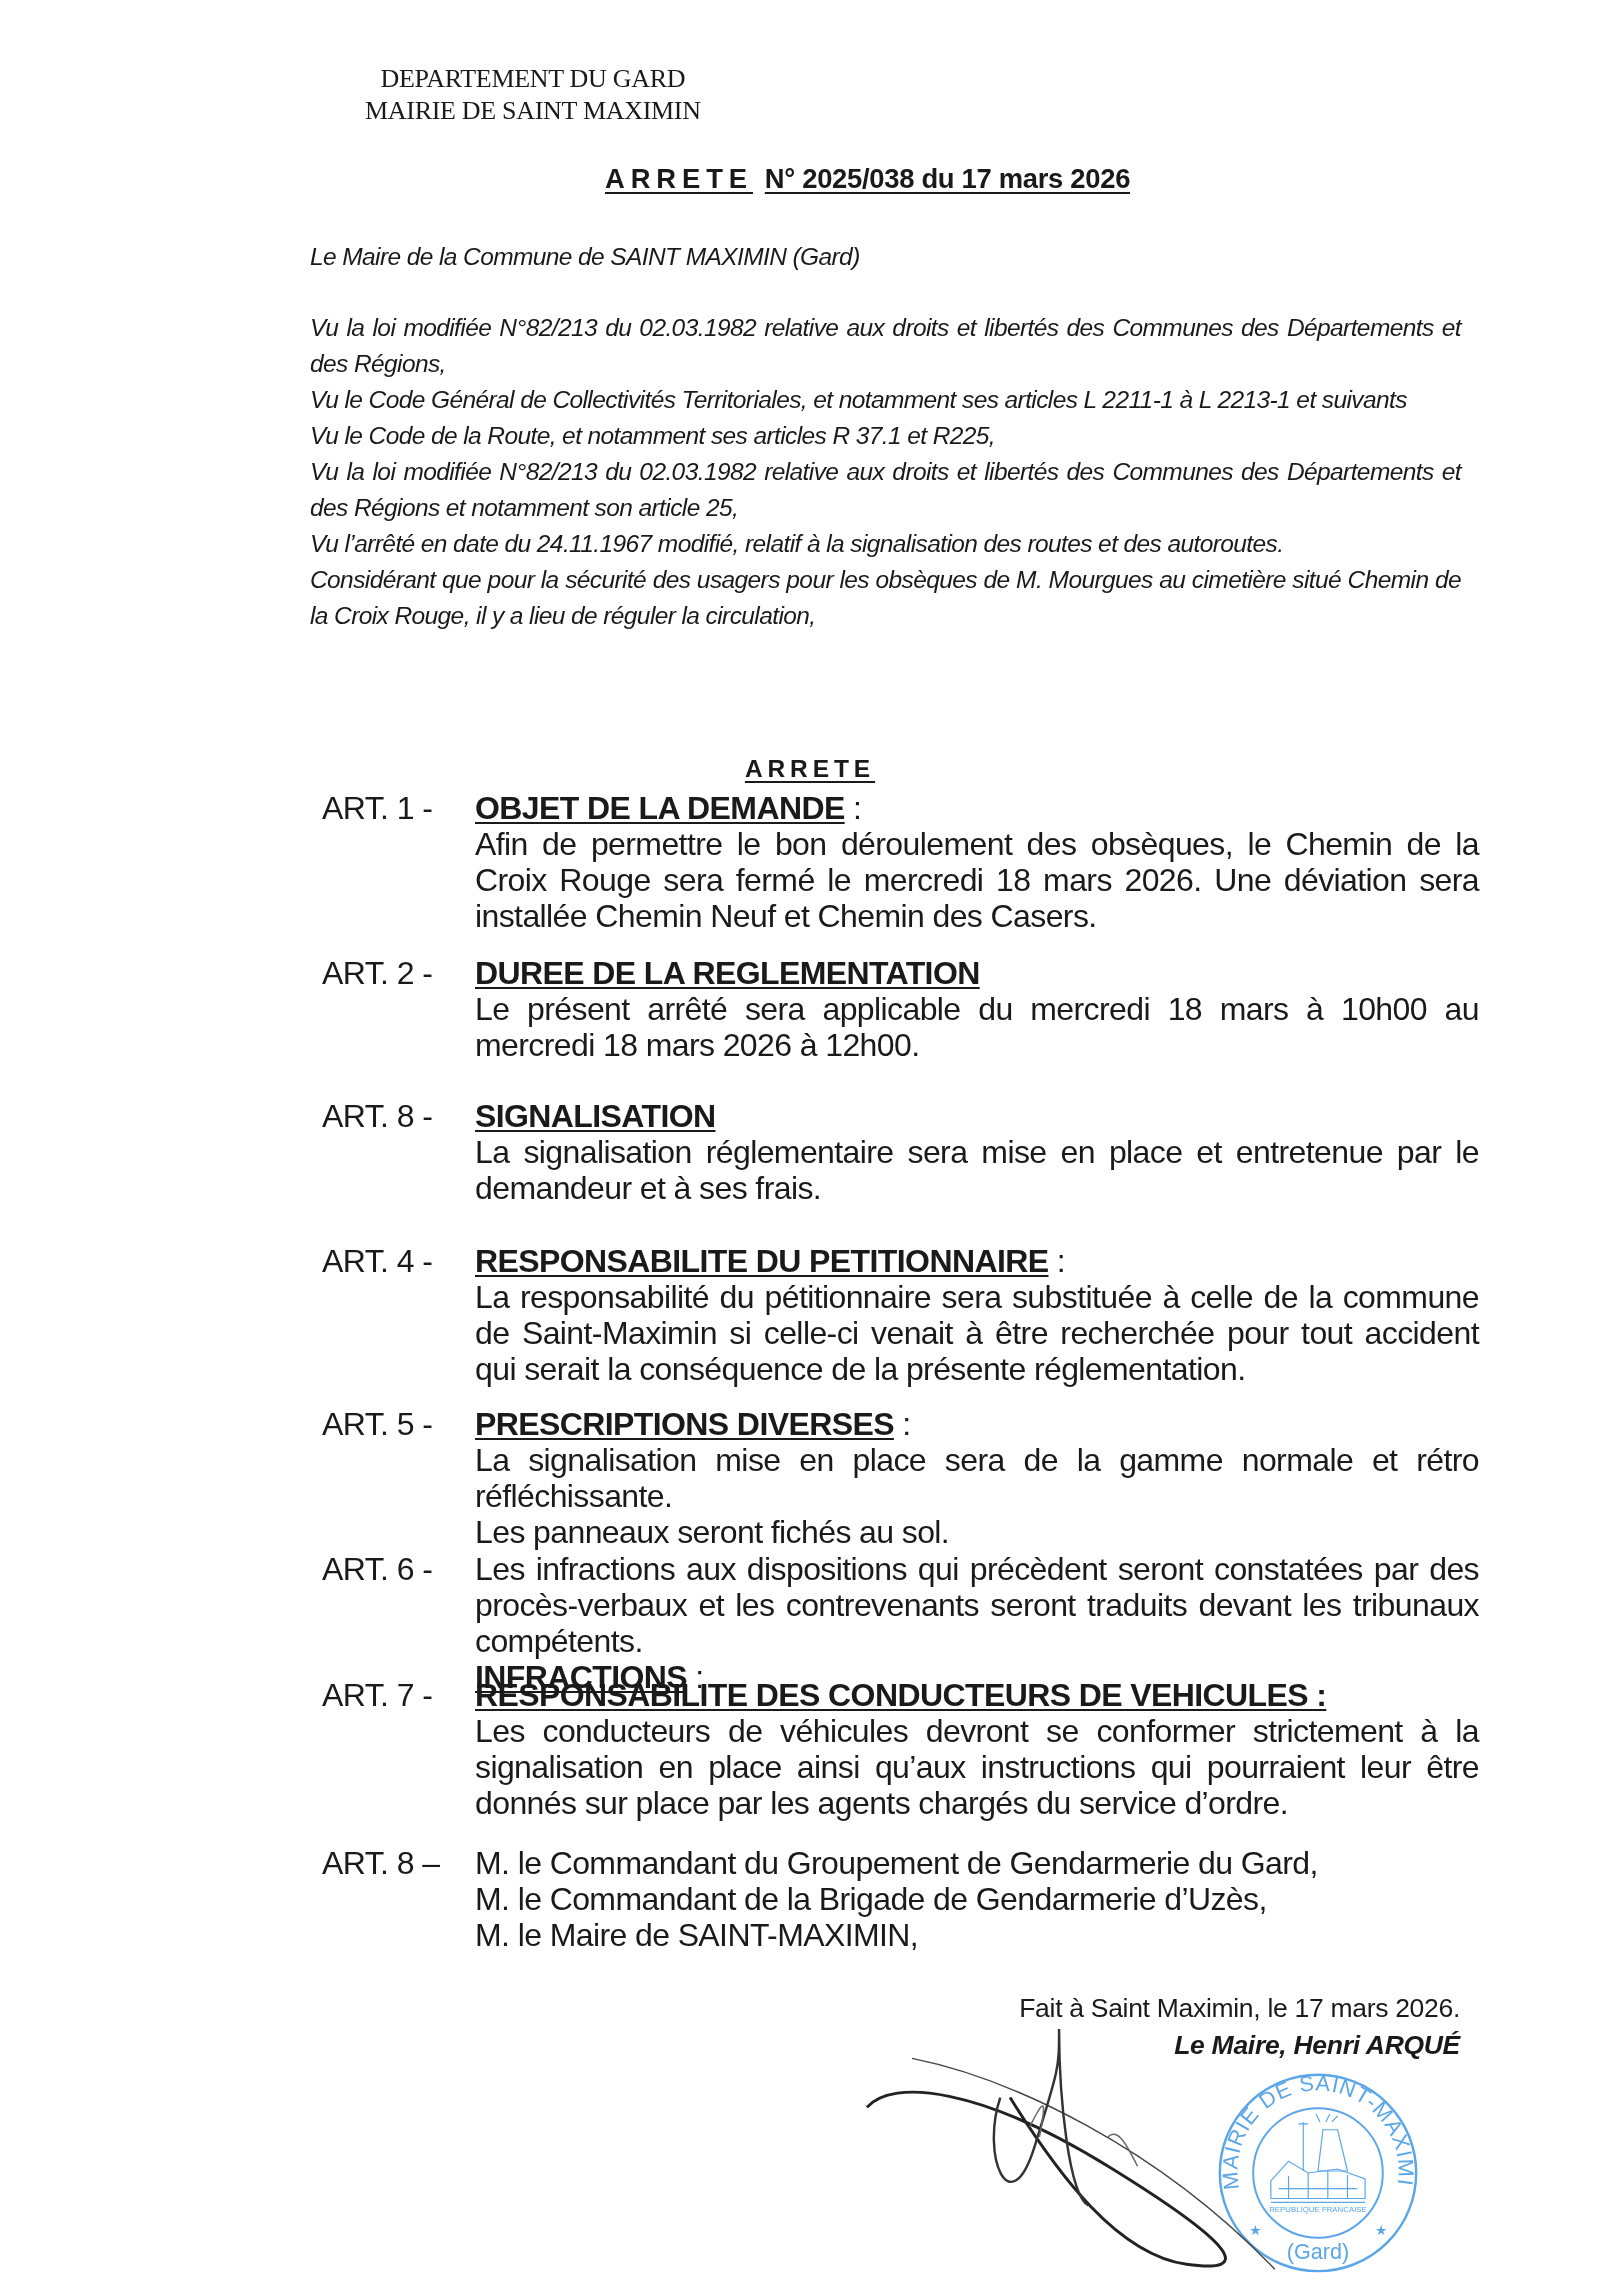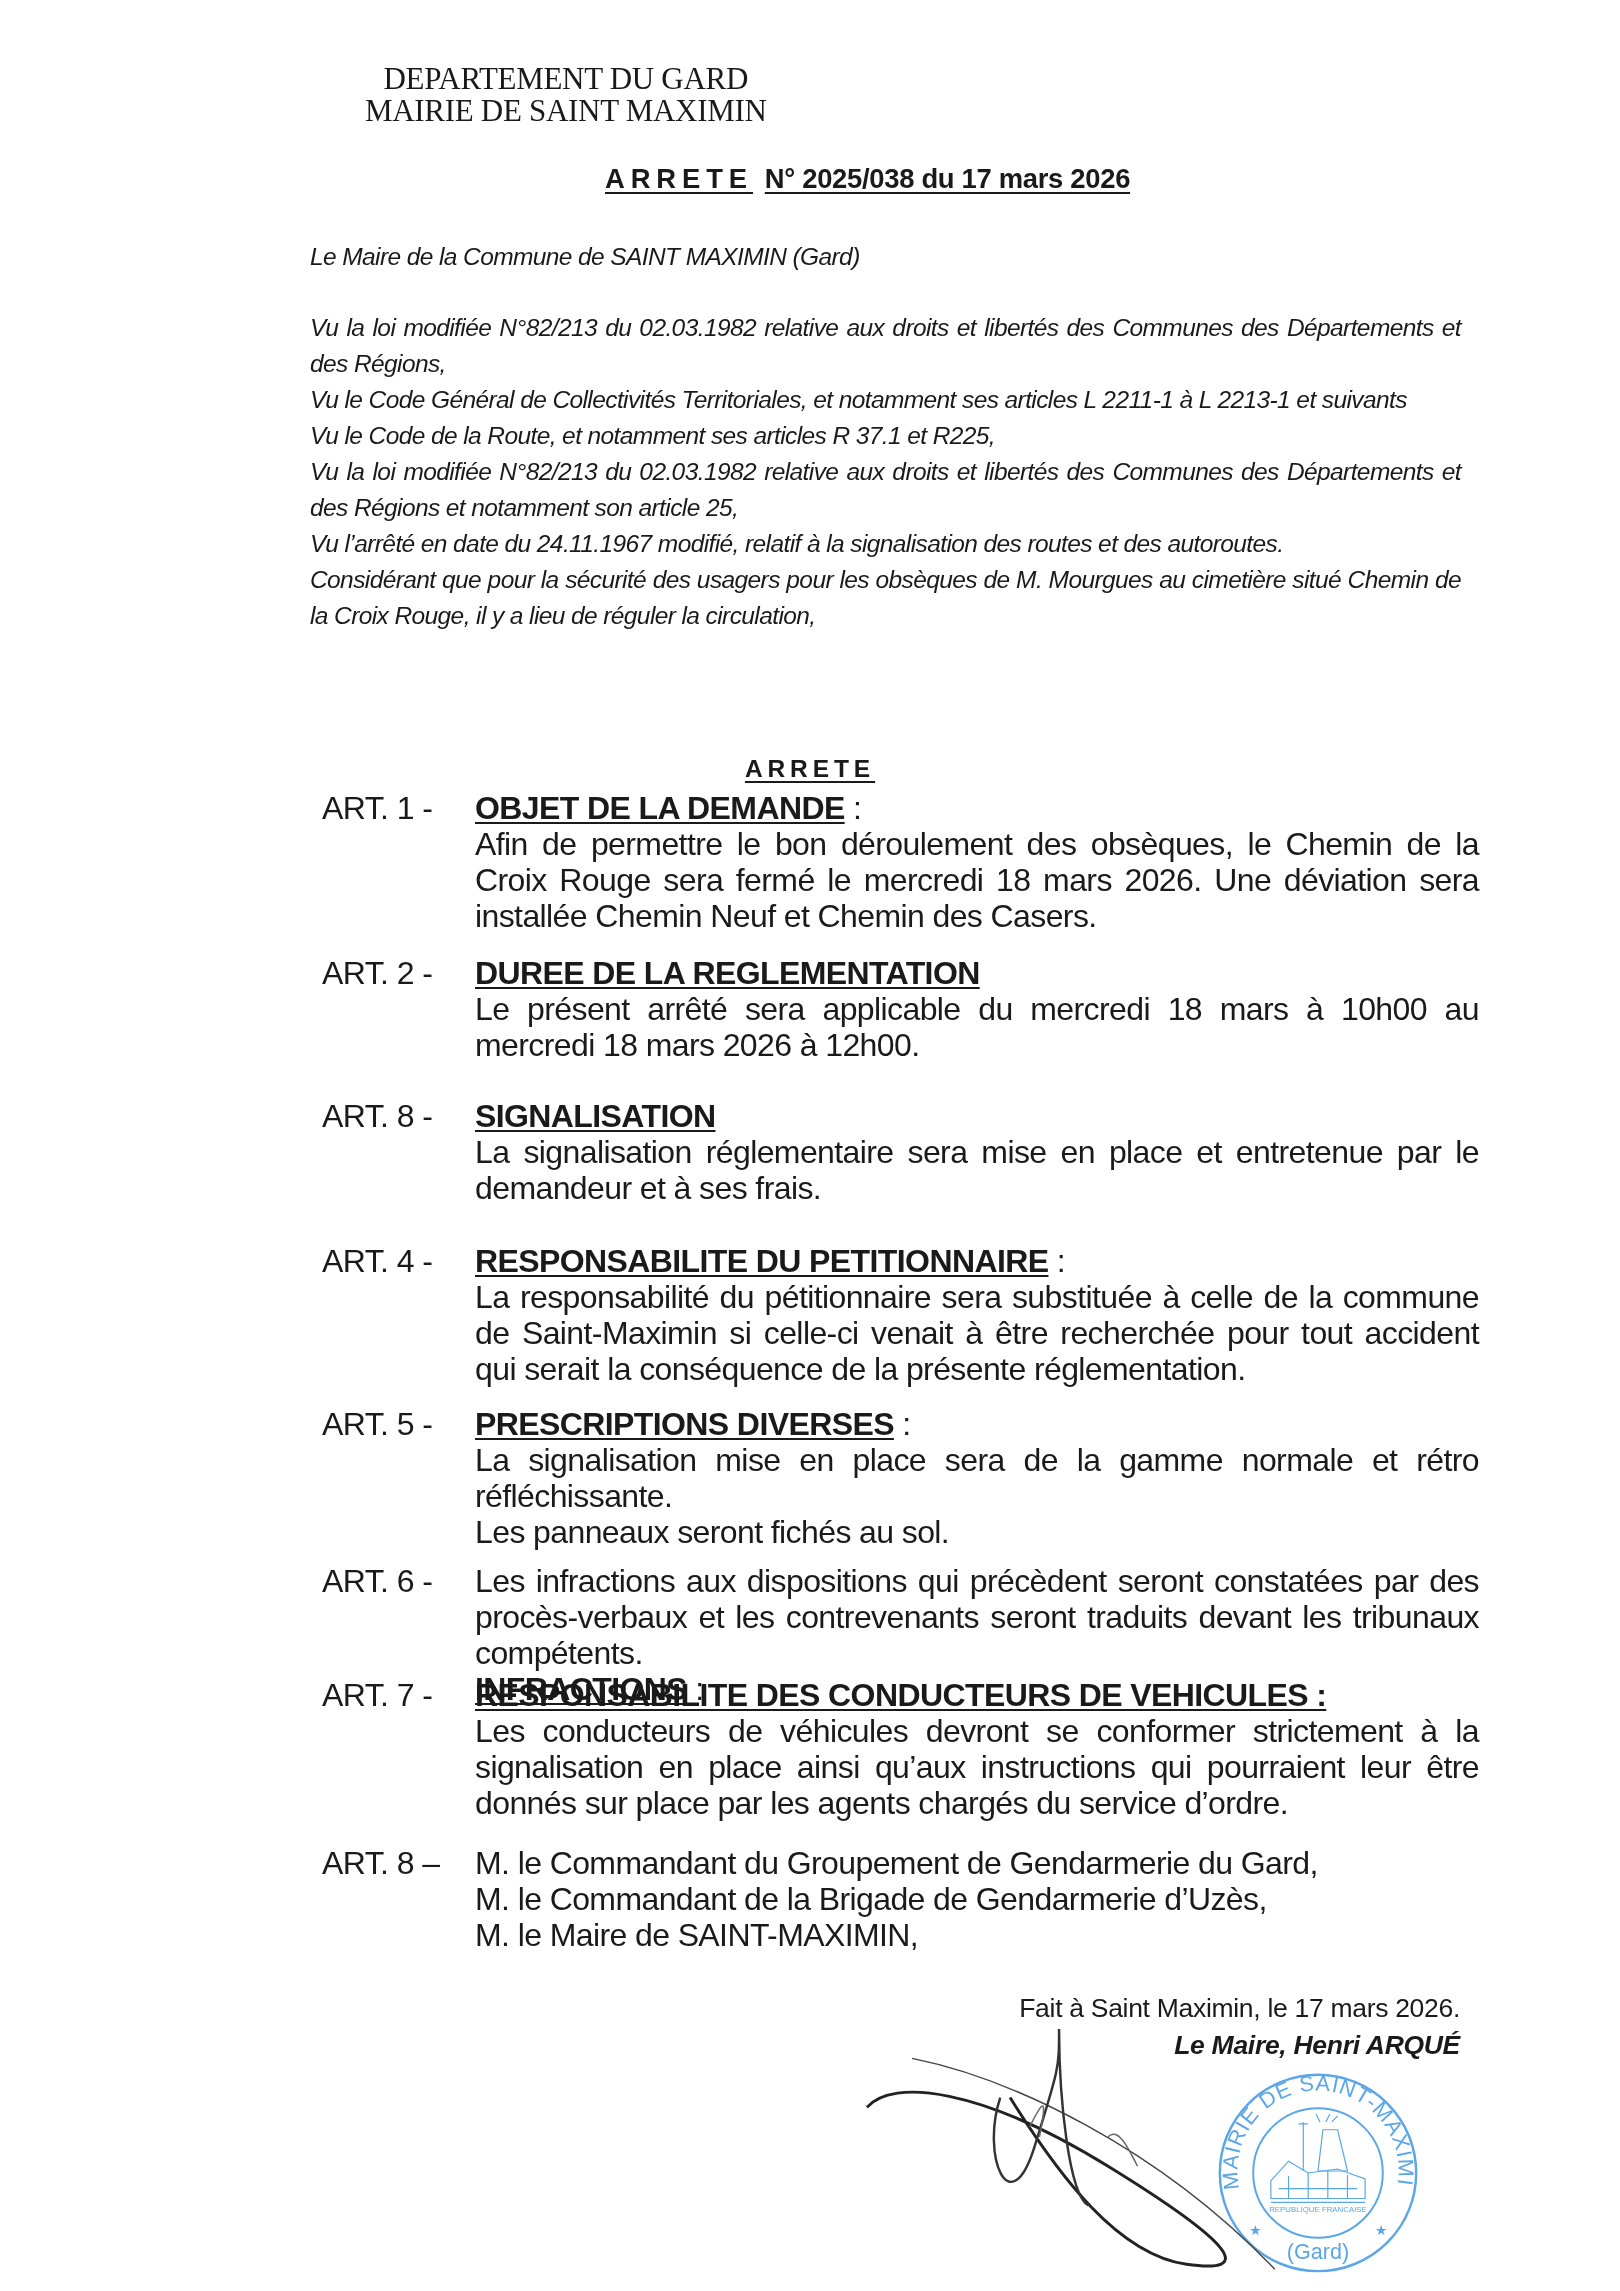--- a/index.html
+++ b/index.html
@@ -2,21 +2,21 @@
 <html><head>
   <meta charset="utf-8">
   <style>
     html, body { margin: 0; padding: 0; background: #ffffff; }
     body {
       width: 1620px; height: 2292px; position: relative; overflow: hidden;
       font-family: "Liberation Sans", sans-serif; color: #1a1a1a;
     }
     .header {
       position: absolute; left: 365px; top: 63px;
-      font-family: "Liberation Serif", serif; font-size: 31px; line-height: 32px;
+      font-family: "Liberation Serif", serif; font-size: 26px; line-height: 32px;
       text-align: center; letter-spacing: -0.3px;
     }
     .title {
       position: absolute; left: 605px; top: 163px; font-size: 27.4px; font-weight: bold;
       text-decoration: underline; text-underline-offset: 3.9px; text-decoration-thickness: 2px;
       letter-spacing: -0.3px;
     }
     .title .spaced { letter-spacing: 5.9px; margin-right: 11.8px; }
     .text {
       position: absolute; left: 310px; width: 1151px; font-size: 24.5px; line-height: 36px;
@@ -102,21 +102,21 @@
 
 <div class="article" style="top:1406px;">
   <div class="art-num">ART. 5 -</div>
   <div class="art-body">
     <p><span class="art-title">PRESCRIPTIONS DIVERSES</span><span> :</span></p>
     <p>La signalisation mise en place sera de la gamme normale et rétro réfléchissante.</p>
     <p>Les panneaux seront fichés au sol.</p>
   </div>
 </div>
 
-<div class="article" style="top:1551px;margin-top:12px;">
+<div class="article" style="top:1551px;">
   <div class="art-num">ART. 6 -</div>
   <div class="art-body">
     <p>Les infractions aux dispositions qui précèdent seront constatées par des procès-verbaux et les contrevenants seront traduits devant les tribunaux compétents.</p>
     <p><span class="art-title">INFRACTIONS</span><span> :</span></p>
   </div>
 </div>
 
 <div class="article" style="top:1677px;">
   <div class="art-num">ART. 7 -</div>
   <div class="art-body">

